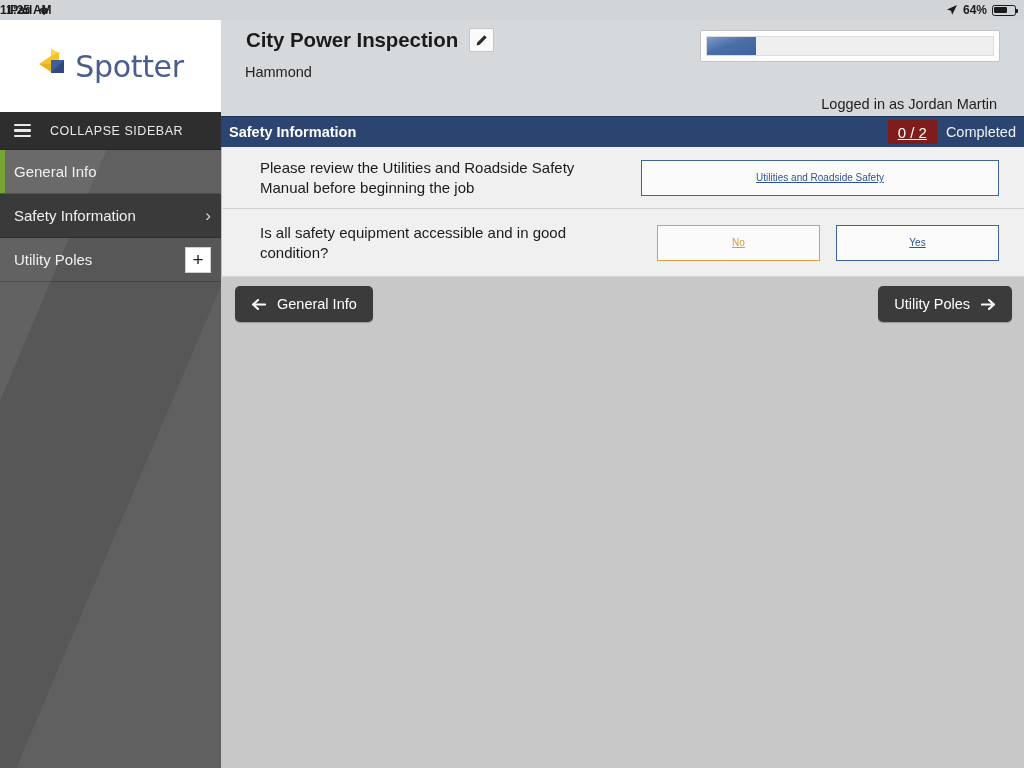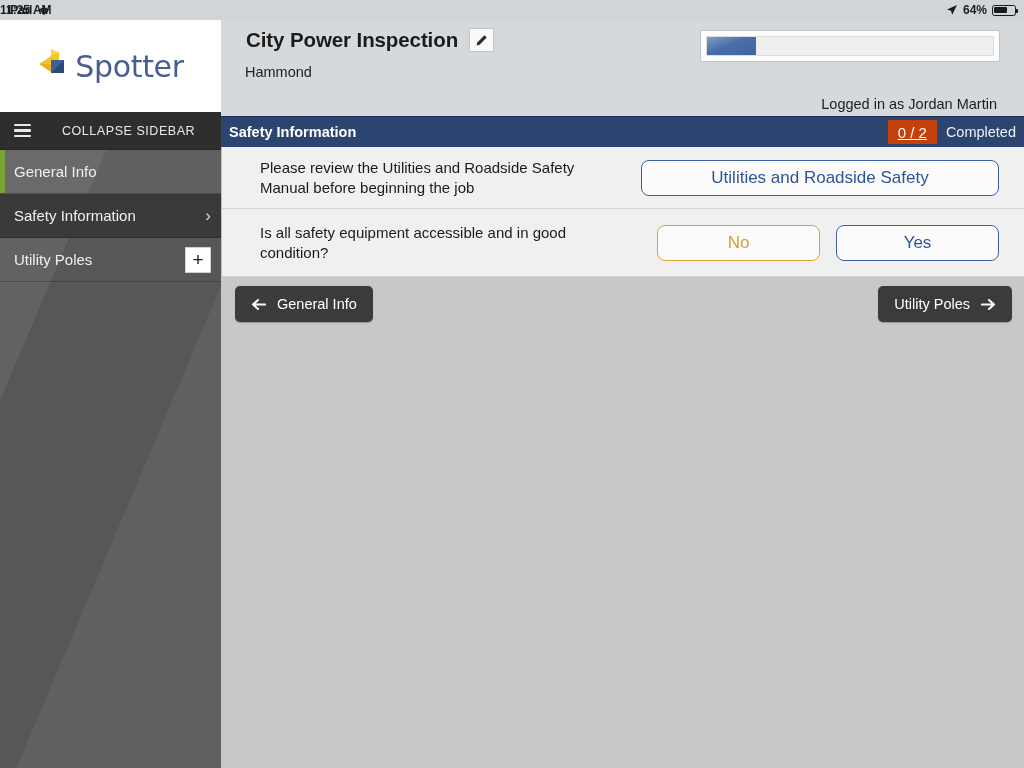--- a/index.html
+++ b/index.html
@@ -50,21 +50,21 @@
     display: flex; align-items: center; justify-content: center;
   }
   .logo { display: flex; align-items: center; gap: 2px; }
   .logo-word {
     font-size: 30px; color: #4a5d8f; letter-spacing: -0.3px;
     font-family: "DejaVu Sans", sans-serif; font-weight: 400;
   }
 
   .collapse-row {
     height: 38px; background: #2e2e2e;
-    display: flex; align-items: center; gap: 31px; padding-left: 14px;
+    display: flex; align-items: center; gap: 19px; padding-left: 14px;
     color: #e9e9e9; font-size: 12.5px; letter-spacing: 0.55px;
     border-bottom: 1px solid #262626;
   }
   .hamburger { width: 17px; display: flex; flex-direction: column; gap: 3px; }
   .hamburger span { display: block; height: 2.5px; background: #e9e9e9; border-radius: 1px; }
 
   .nav-item {
     position: relative; height: 44px;
     display: flex; align-items: center; padding-left: 14px; padding-right: 10px;
     color: #f0f0f0; font-size: 15px;
@@ -130,21 +130,21 @@
   .section-bar {
     position: absolute; top: 116px; left: 221px; width: 803px; height: 31px;
     background: #2b4570; display: flex; align-items: center;
     border-top: 1px solid #1e3256;
   }
   .section-title {
     color: #ffffff; font-size: 14.5px; font-weight: bold; padding-left: 8px;
   }
   .section-right { margin-left: auto; display: flex; align-items: center; height: 100%; }
   .count-badge {
-    background: #c2410c; color: #ffffff; font-size: 15px;
+    background: #7f1d1d; color: #ffffff; font-size: 15px;
     height: 24px; display: flex; align-items: center; padding: 0 10px; text-decoration: underline;
   }
   .completed-label { color: #eef2f7; font-size: 14.5px; padding: 0 8px 0 9px; }
 
   
   .content {
     position: absolute; top: 147px; left: 221px; width: 803px; height: 621px;
     background: #c8c8c8;
   }
   .q-row {
@@ -155,21 +155,21 @@
   }
   .q-row.r1 { height: 62px; }
   .q-row.r2 { height: 68px; }
   .q-text {
     font-size: 15px; color: #1b1b1b; line-height: 1.33; max-width: 330px; margin-left: 24px;
   }
   .q-controls { margin-left: auto; display: flex; gap: 16px; }
 
   .btn-outline {
     height: 36px; display: flex; align-items: center; justify-content: center;
-    background: #fbfbfb; border-radius: 8px; font-size: 17px;
+    background: #fbfbfb; border-radius: 0; font-size: 10px; text-decoration: underline;
   }
   .btn-manual { width: 358px; border: 1.4px solid #3f63a0; color: #2f5496; }
   .btn-yes { width: 163px; border: 1.4px solid #3f63a0; color: #2f5496; }
   .btn-no { width: 163px; border: 1.4px solid #e0a33c; color: #dc9a33; }
 
   
   .nav-bar { position: relative; height: 62px; padding: 9px 12px 0 14px; display: flex; }
   .nav-btn {
     height: 36px; background: #3b3b3b; color: #ffffff;
     border-radius: 5px; display: flex; align-items: center; gap: 11px;

